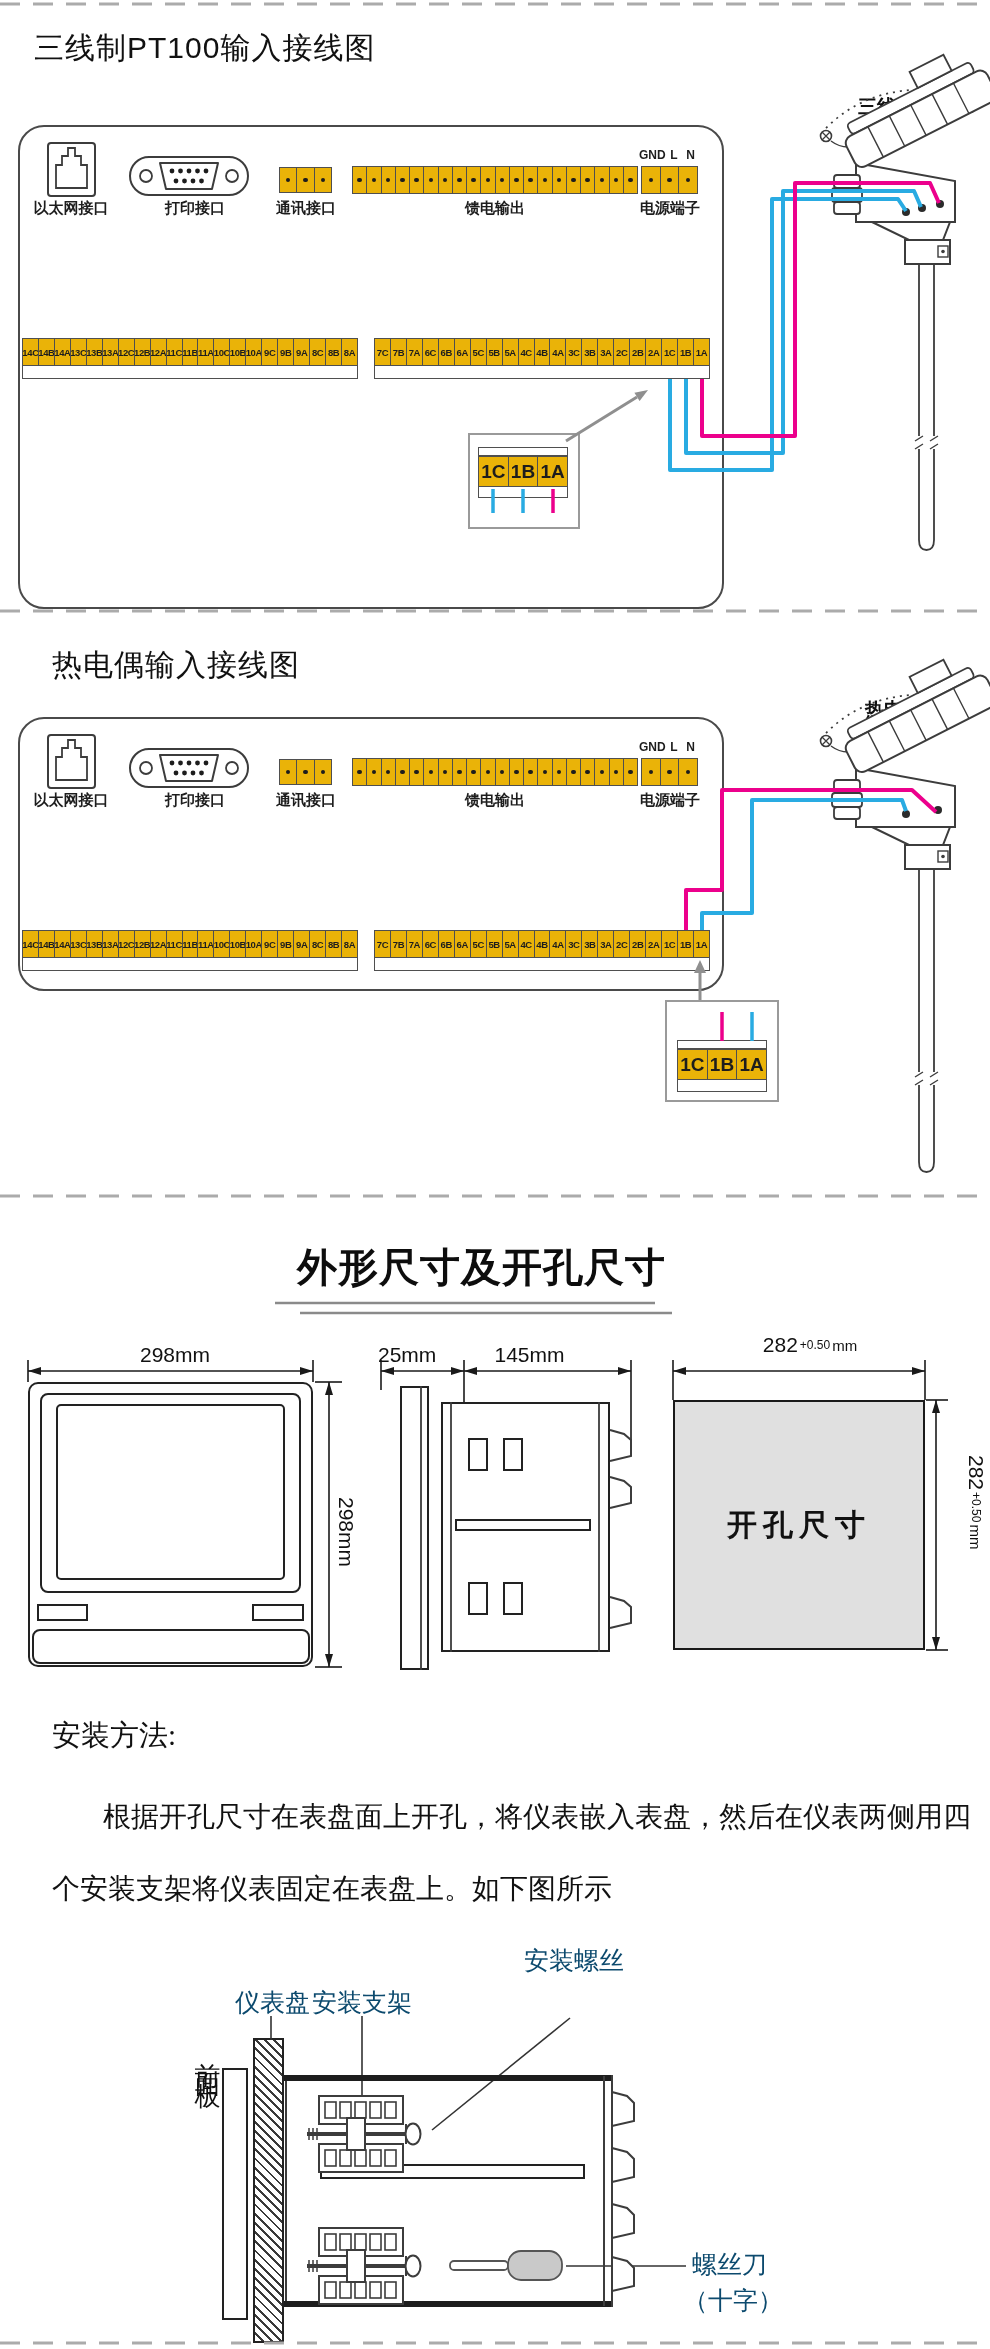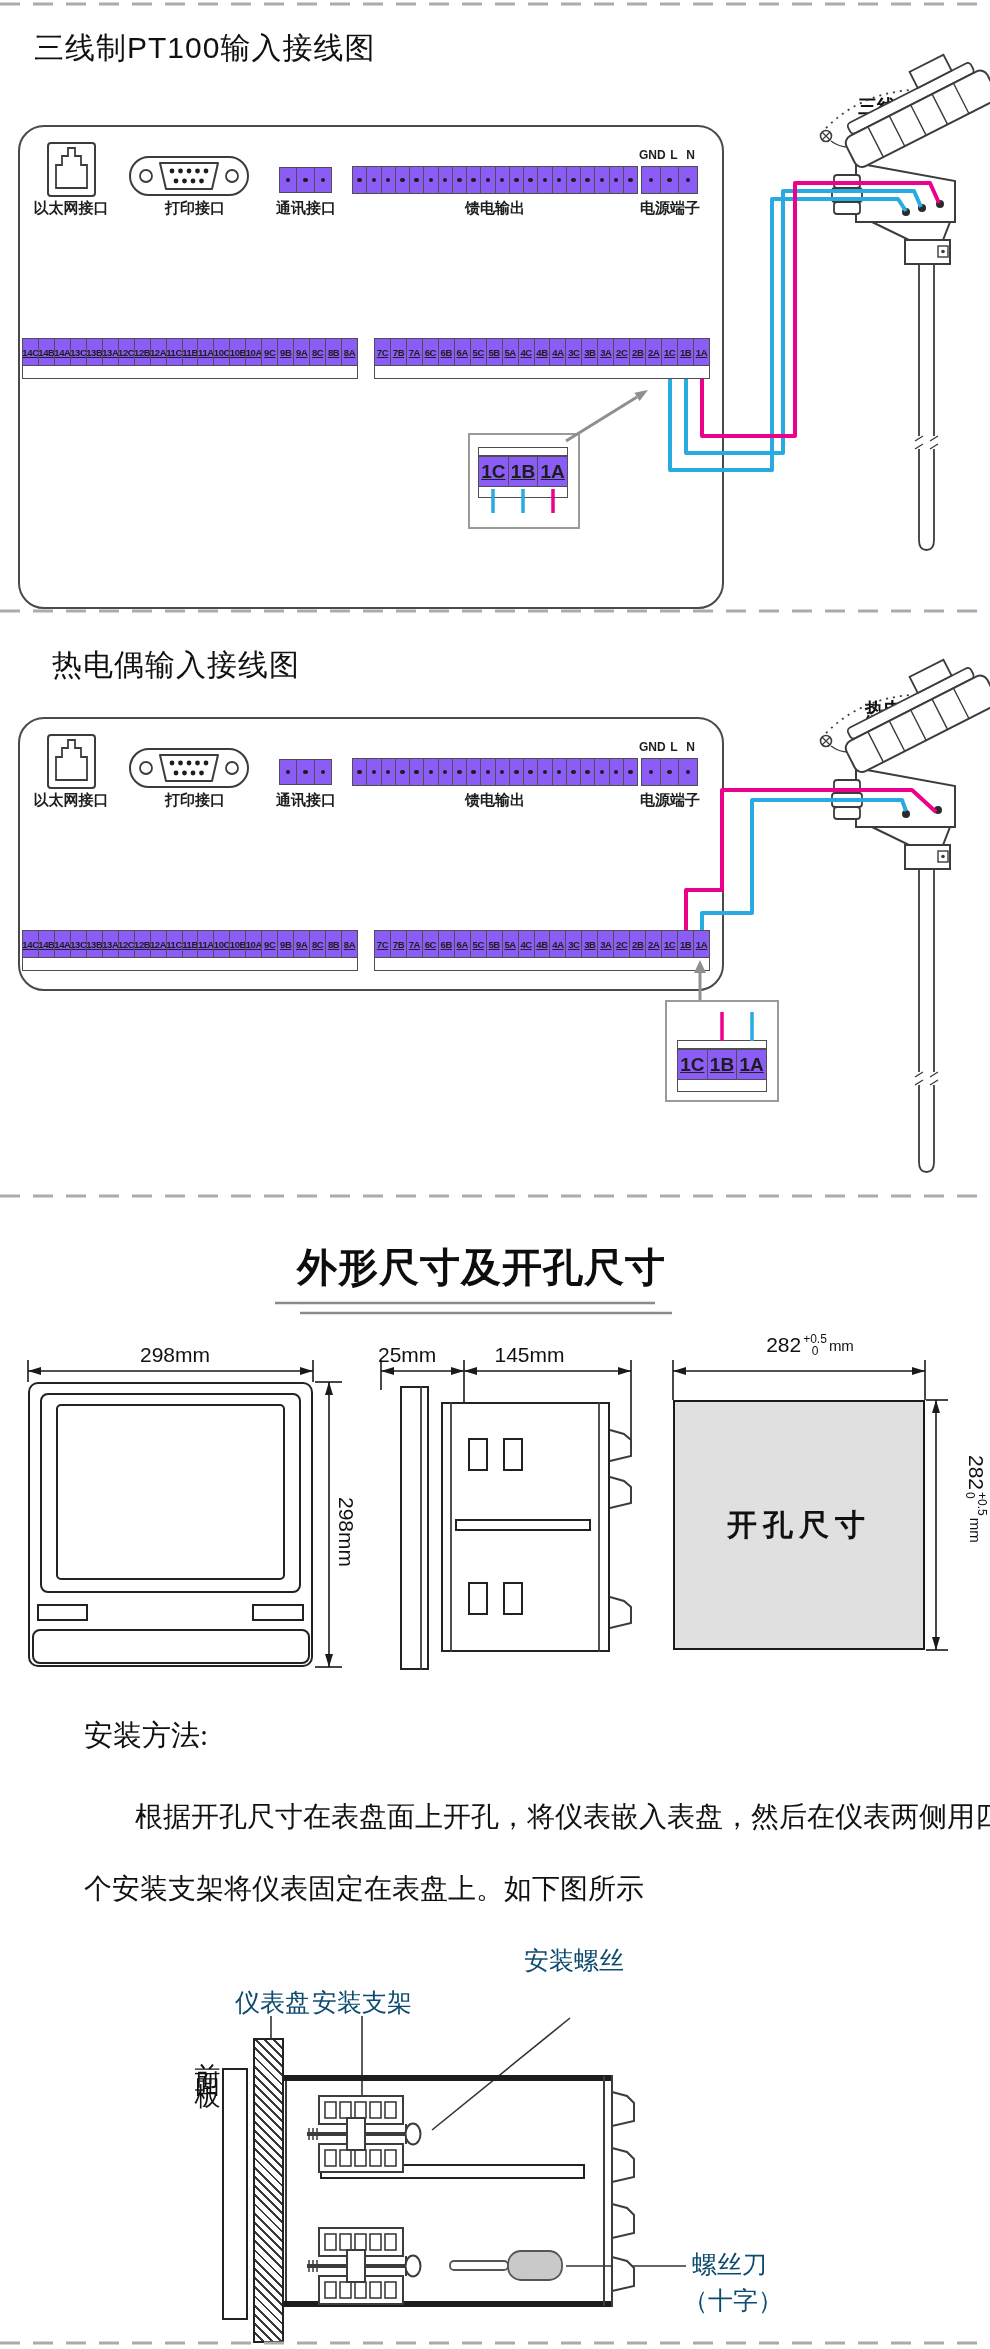--- a/index.html
+++ b/index.html
@@ -3,43 +3,43 @@
 <meta charset="utf-8">
 <style>
   html,body{margin:0;padding:0;background:#fff;}
   #page{position:relative;width:990px;height:2349px;background:#fff;overflow:hidden;
         font-family:"Liberation Sans",sans-serif;color:#222;}
   .panel{position:absolute;border:2.5px solid #4a4a4a;border-radius:26px;background:#fff;}
   .sec-title{position:absolute;font-weight:normal;font-size:30px;color:#111;letter-spacing:1px;white-space:nowrap;}
   .clabel{position:absolute;font-size:15px;font-weight:600;color:#1d1d1d;text-align:center;white-space:nowrap;}
   .pins{position:absolute;display:flex;}
   .pins span{flex:1;text-align:center;font-size:12px;font-weight:bold;color:#1d1d1d;}
-  .strip{position:absolute;display:flex;border:1.6px solid #4f4f4f;background:#8b5cf6;box-sizing:border-box;text-decoration:underline;}
+  .strip{position:absolute;display:flex;border:1.6px solid #4f4f4f;background:#eab308;box-sizing:border-box;}
   .strip .cell{flex:1;border-right:1.2px solid #4f4f4f;display:flex;align-items:center;justify-content:center;
                font-size:9.5px;font-weight:bold;letter-spacing:-0.4px;color:#1d1d1d;overflow:hidden;}
   .strip .cell:last-child{border-right:none;}
   .strip .dcell{flex:1;border-right:1.2px solid #4f4f4f;position:relative;}
   .strip .dcell:last-child{border-right:none;}
   .strip .dcell::after{content:"";position:absolute;left:50%;top:50%;width:4.5px;height:4.5px;margin:-2.25px 0 0 -2.25px;
                background:#1d1d1d;border-radius:50%;}
   .rim{position:absolute;border:1.6px solid #4f4f4f;border-top:none;background:#fff;box-sizing:border-box;}
   .mini .cell{font-size:19px;letter-spacing:0;}
   .callout{position:absolute;border:2.5px solid var(--callout-border,#9a9a9a);background:#fff;}
   .sensor-label{position:absolute;font-size:19px;font-weight:bold;color:#111;white-space:nowrap;}
   .banner{position:absolute;font-size:40px;font-weight:bold;color:#0d0d0d;letter-spacing:1px;white-space:nowrap;}
   .dim{position:absolute;font-size:21px;color:#111;text-align:center;white-space:nowrap;}
   .dim-rot{position:absolute;font-size:21px;color:#111;white-space:nowrap;transform:rotate(90deg);transform-origin:0 0;}
   .tolwrap{display:inline-flex;align-items:center;}
-  .tol{display:inline-flex;flex-direction:column;font-size:12px;line-height:12px;margin:0 2px;}
+  .tol{display:inline-flex;flex-direction:row;font-size:12px;line-height:12px;margin:0 2px;}
   .unit{font-size:15px;}
   .box{position:absolute;border:2px solid #222;background:#fff;box-sizing:border-box;}
   .cutout{position:absolute;background:var(--cutout-fill,#e0e0e0);border:2.5px solid #1a1a1a;box-sizing:border-box;
           display:flex;align-items:center;justify-content:center;}
   .cutout-label{font-family:"Liberation Serif",serif;font-size:30px;font-weight:bold;letter-spacing:6px;color:#111;}
-  .para{position:absolute;font-family:"Liberation Serif",serif;font-size:28px;color:#111;white-space:nowrap;margin-left:32px;}
+  .para{position:absolute;font-family:"Liberation Serif",serif;font-size:28px;color:#111;white-space:nowrap;}
   .dlabel{position:absolute;font-family:"Liberation Serif",serif;font-size:25px;color:#0c4a6e;white-space:nowrap;}
   .vtext{position:absolute;font-family:"Liberation Serif",serif;font-size:26px;color:#111;
          writing-mode:vertical-rl;letter-spacing:10px;}
   .hatch{position:absolute;border:2px solid #222;box-sizing:border-box;
          background:repeating-linear-gradient(45deg,#fff 0 4.5px,#3a3a3a 4.5px 6.5px);}
   svg{display:block;}
   #lineart{position:absolute;left:0;top:0;pointer-events:none;}
 </style>
 </head>
 <body>

